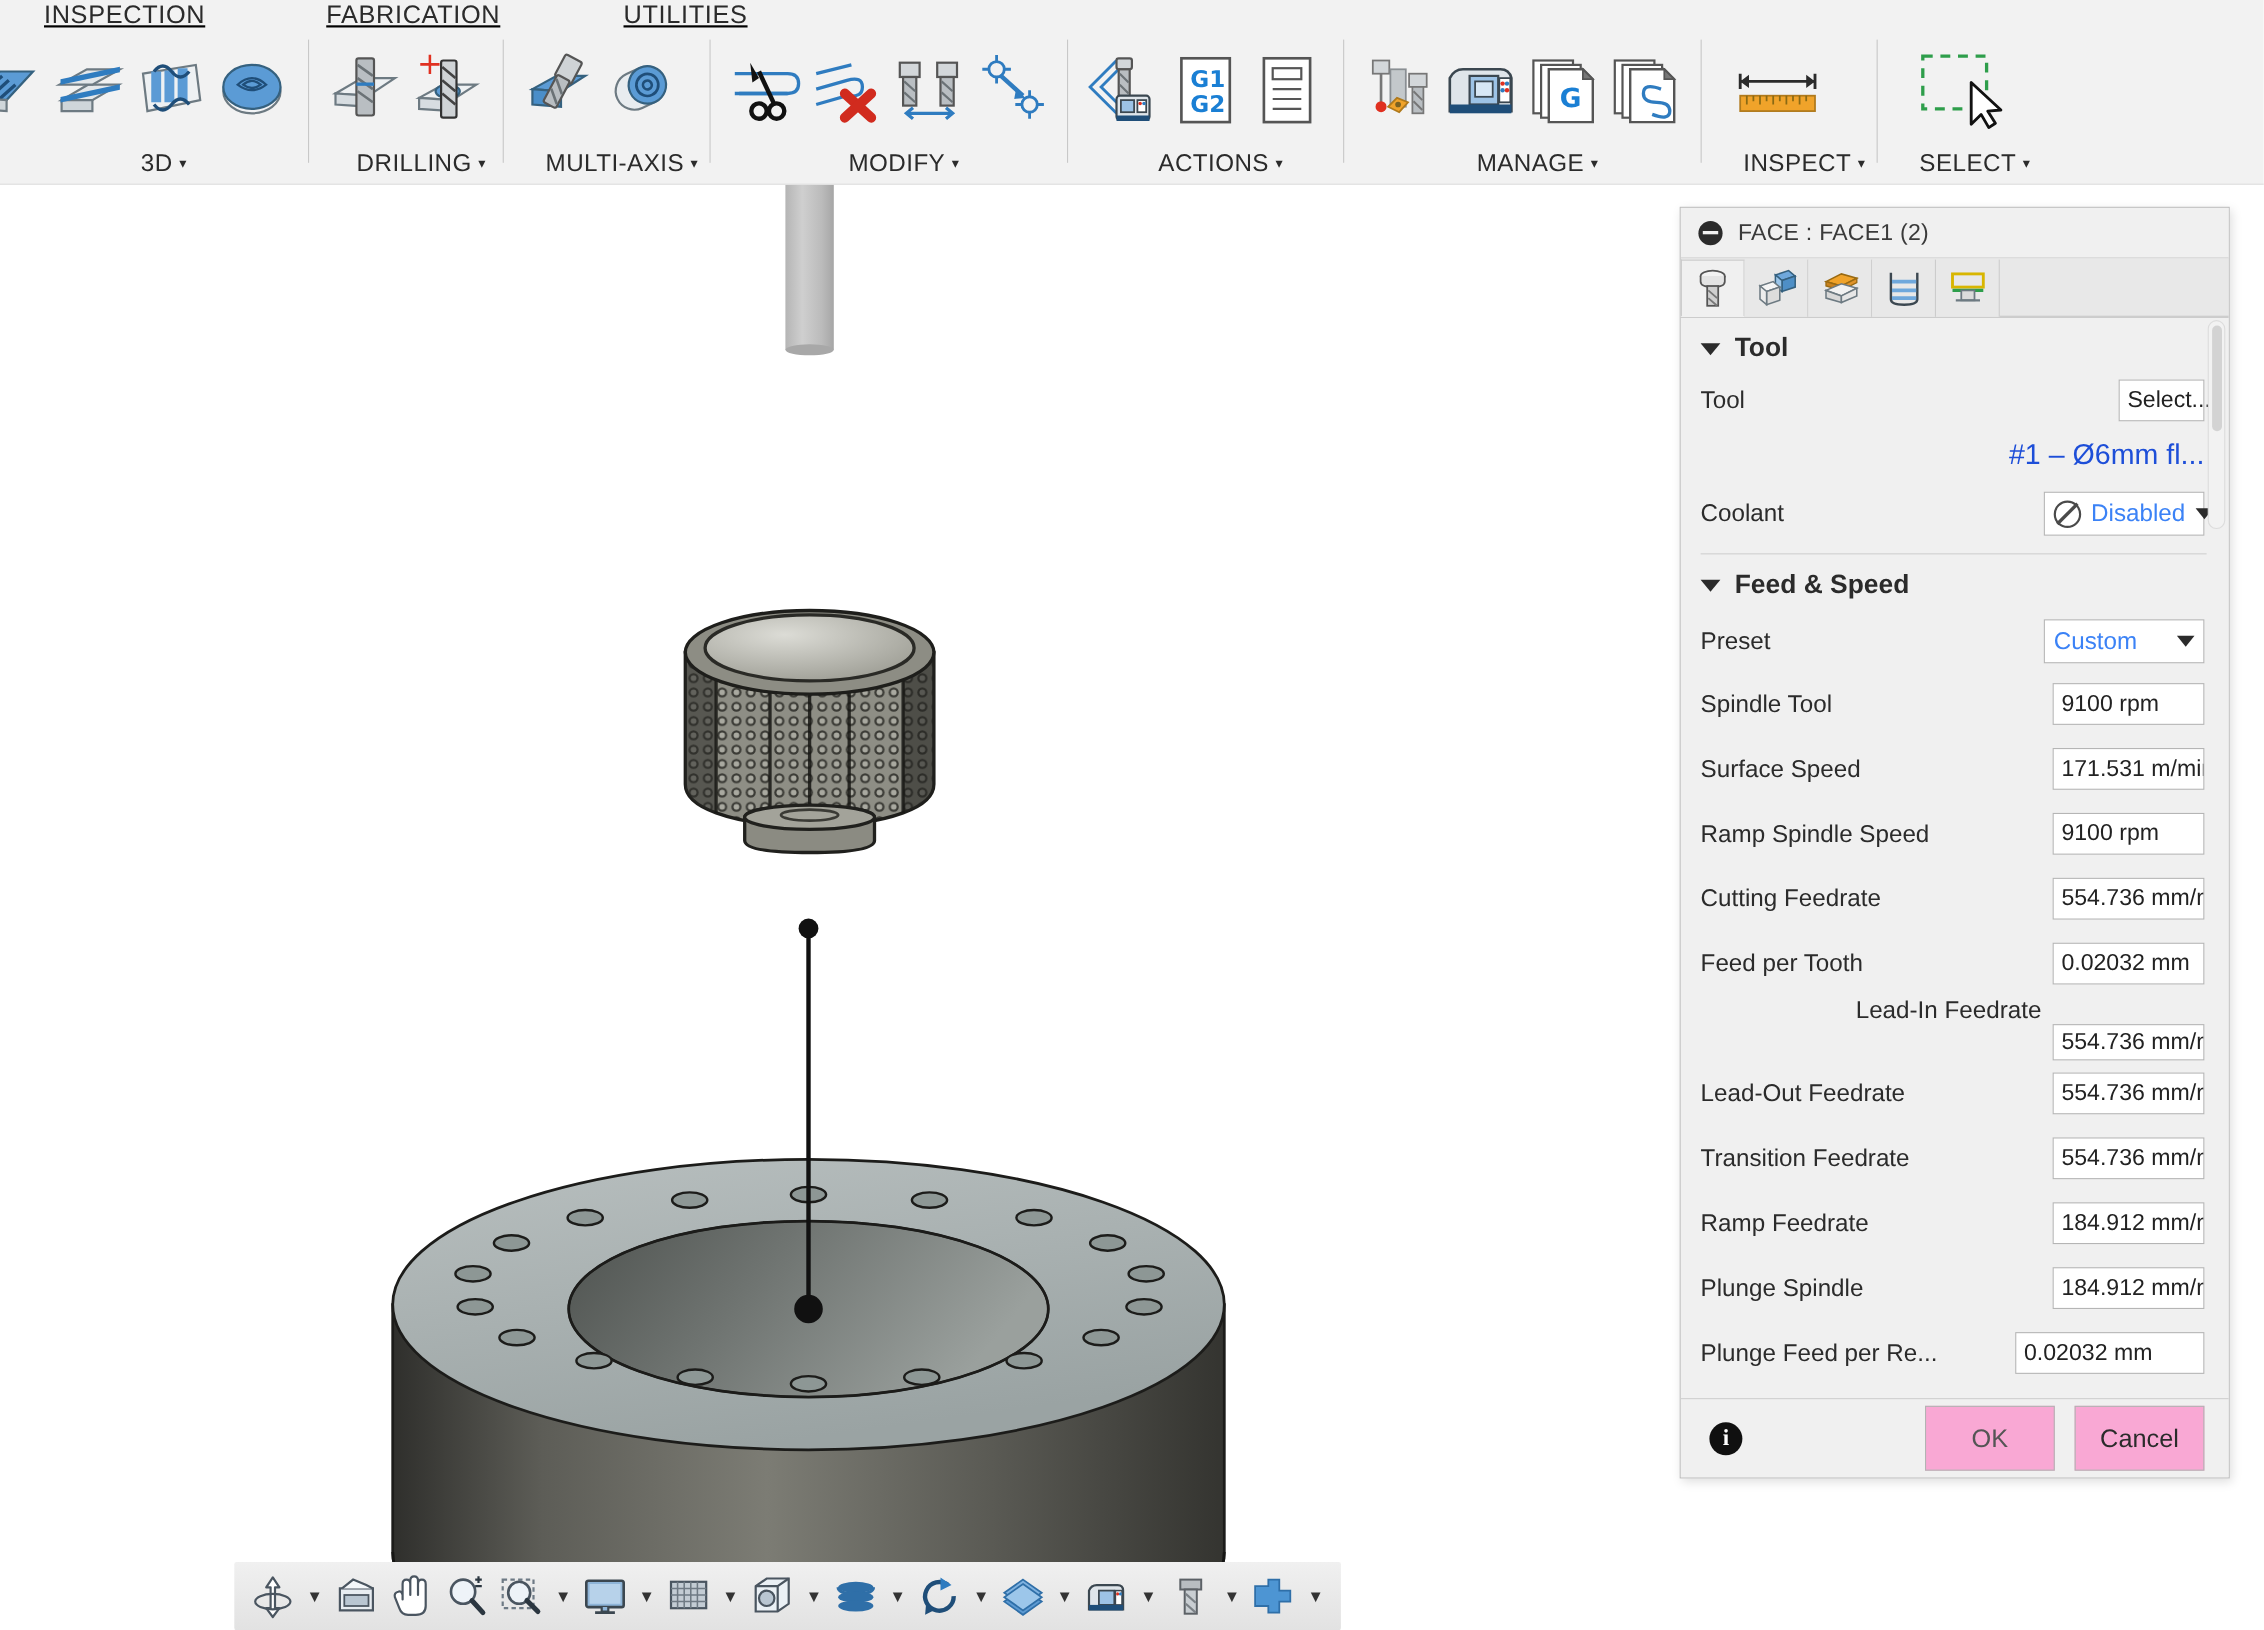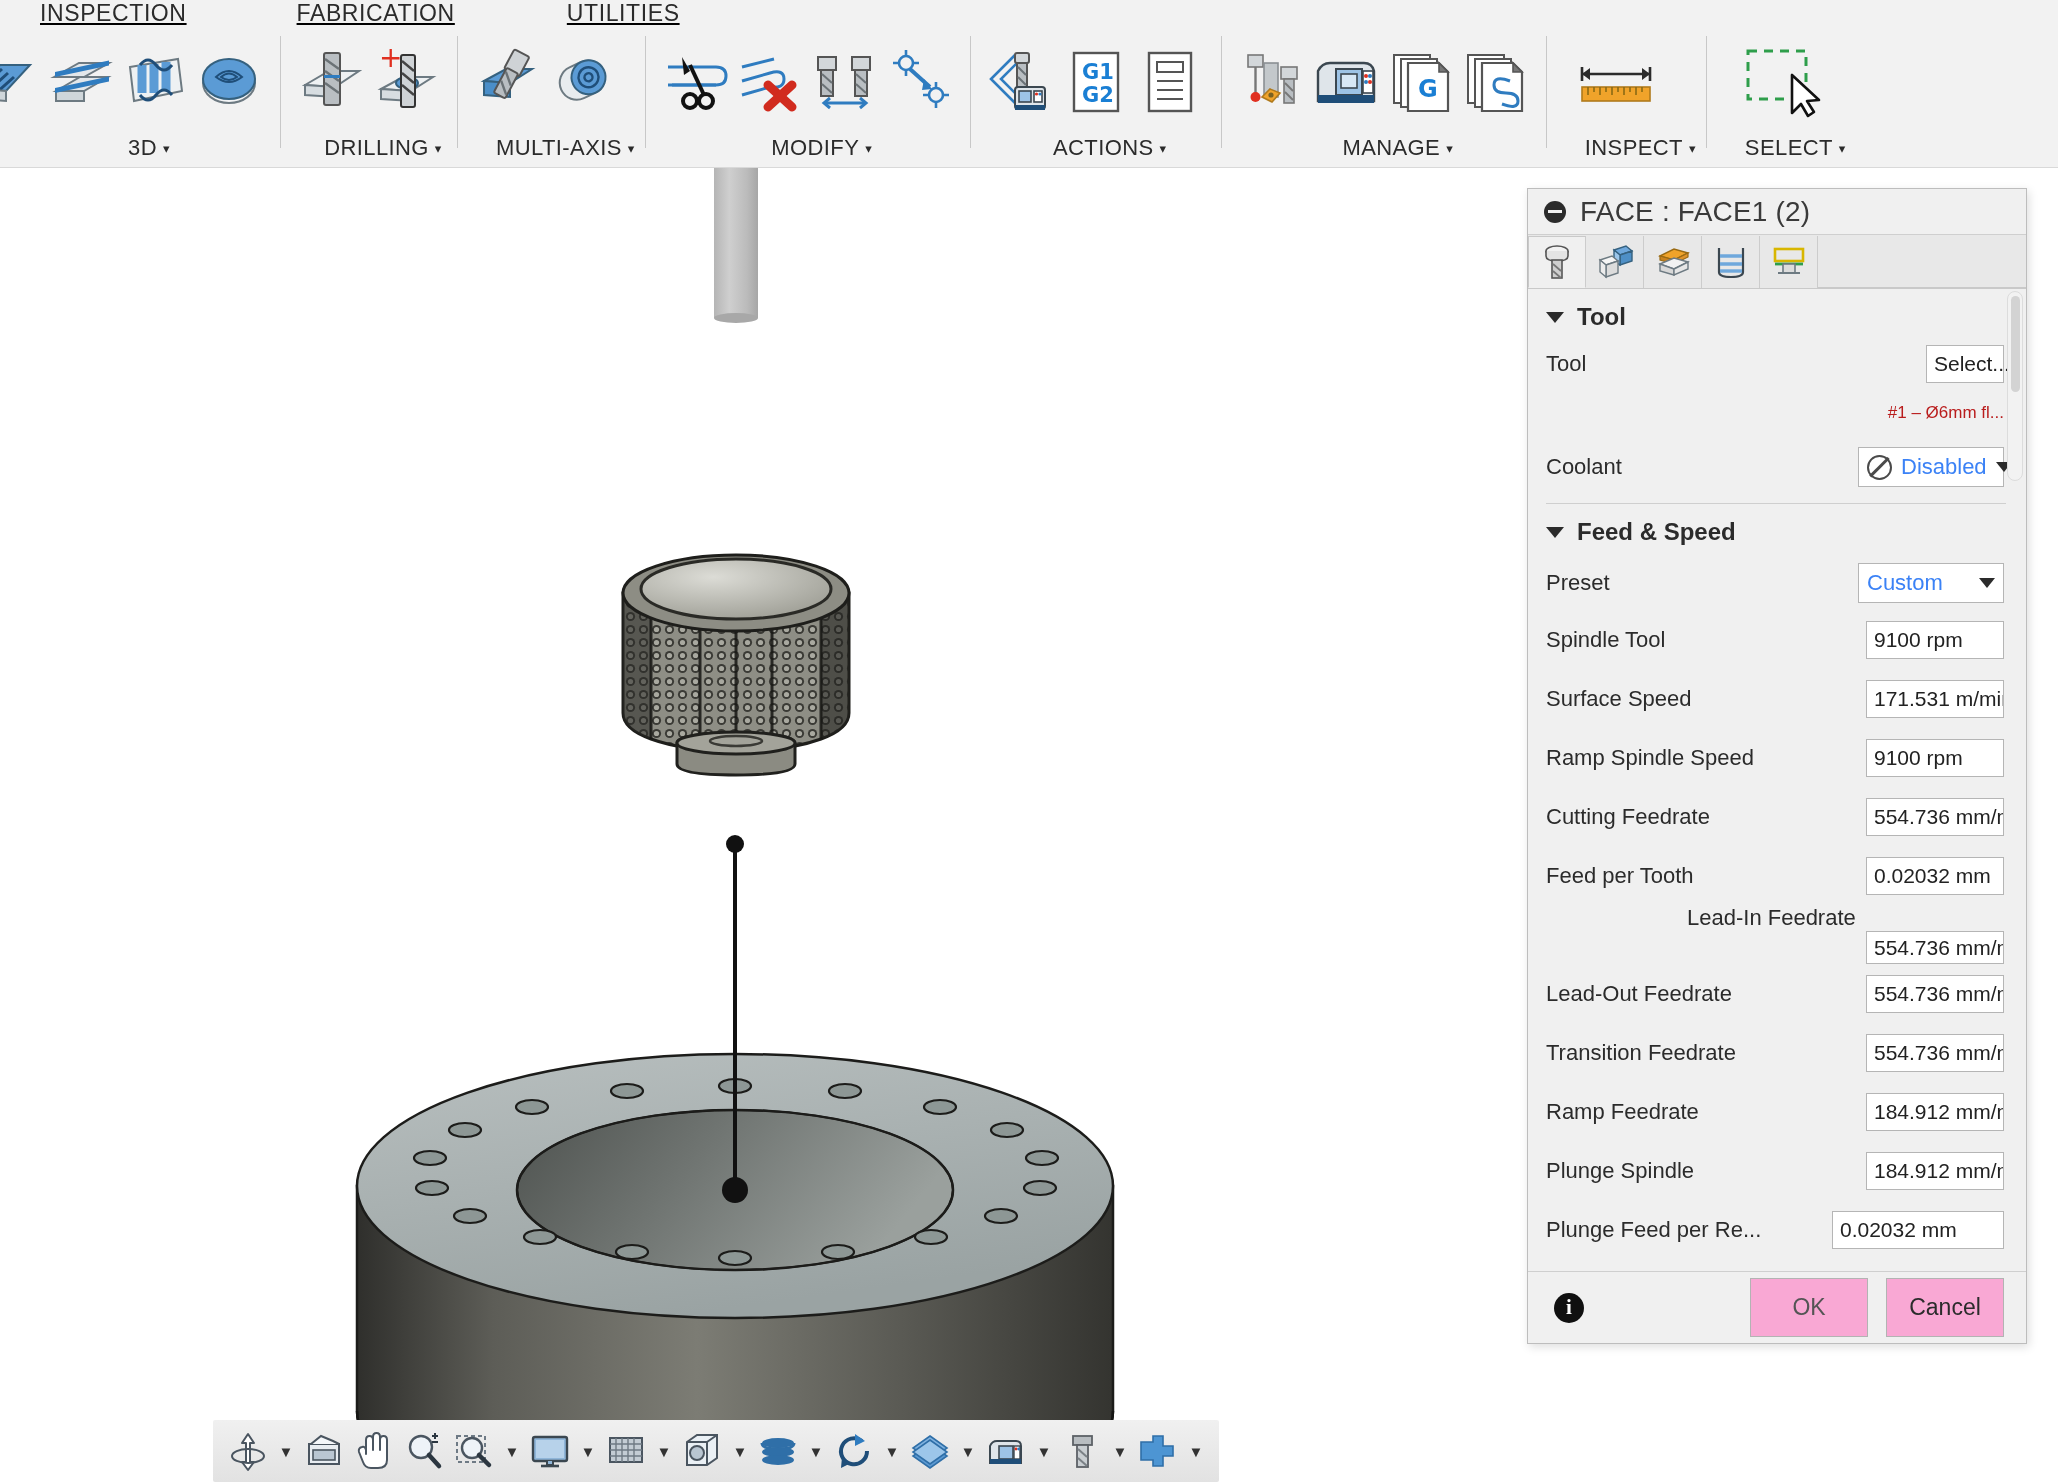--- a/index.html
+++ b/index.html
@@ -67,21 +67,21 @@
     position: absolute; left: 1527px; top: 188px; width: 500px;
     background: #f0f0f0;
     border: 1px solid #bdbdbd;
     box-shadow: 2px 3px 9px rgba(0,0,0,0.13);
   }
   .dlg-title {
     height: 46px; display: flex; align-items: center; gap: 14px;
     padding: 0 16px; background: #f0f0f0;
     border-bottom: 1px solid #cfcfcf;
   }
-  .dlg-title-text { font-size: 28px; color: #3a3a3a; letter-spacing: .2px; }
+  .dlg-title-text { font-size: 21px; color: #3a3a3a; letter-spacing: .2px; }
   .collapse-dot {
     width: 22px; height: 22px; border-radius: 50%; background: #2b2b2b;
     position: relative; flex: 0 0 auto;
   }
   .collapse-dot::after {
     content: ""; position: absolute; left: 4px; top: 9.5px; width: 14px; height: 3px; background: #f0f0f0;
   }
   .dlg-tabs {
     height: 54px; display: flex; align-items: flex-end;
     background: #e8e8e8; border-bottom: 1px solid #c9c9c9;
@@ -117,21 +117,21 @@
     width: 78px; height: 38px; background: #ffffff; border: 1px solid #b5b5b5;
     display: flex; align-items: center; padding: 0 7px; font-size: 21px; color: #222;
   }
   .combobox {
     width: 146px; height: 40px; background: #ffffff; border: 1px solid #b5b5b5;
     display: flex; align-items: center; padding: 0 8px; gap: 9px;
     font-size: 22px; color: #3b82f6;
   }
   .combobox .cbcaret { margin-left: auto; width: 0; height: 0;
     border-left: 8px solid transparent; border-right: 8px solid transparent; border-top: 10px solid #2b2b2b; }
-  .toolname { font-size: 17px; color: #b91c1c; white-space: nowrap; }
+  .toolname { font-size: 26px; color: #1d4ed8; white-space: nowrap; }
   .ban {
     width: 25px; height: 25px; border: 2.5px solid #4a4a4a; border-radius: 50%; position: relative; flex: 0 0 auto;
   }
   .ban::after { content:""; position: absolute; left: 9px; top: -3px; width: 2.5px; height: 26px; background: #4a4a4a; transform: rotate(45deg); }
 
   .divider { height: 1px; background: #cfcfcf; margin: 8px 20px 0 18px; }
 
   .dlg-footer {
     height: 72px; border-top: 1px solid #cfcfcf;
     display: flex; align-items: center; padding: 0 22px 0 26px; gap: 18px;

